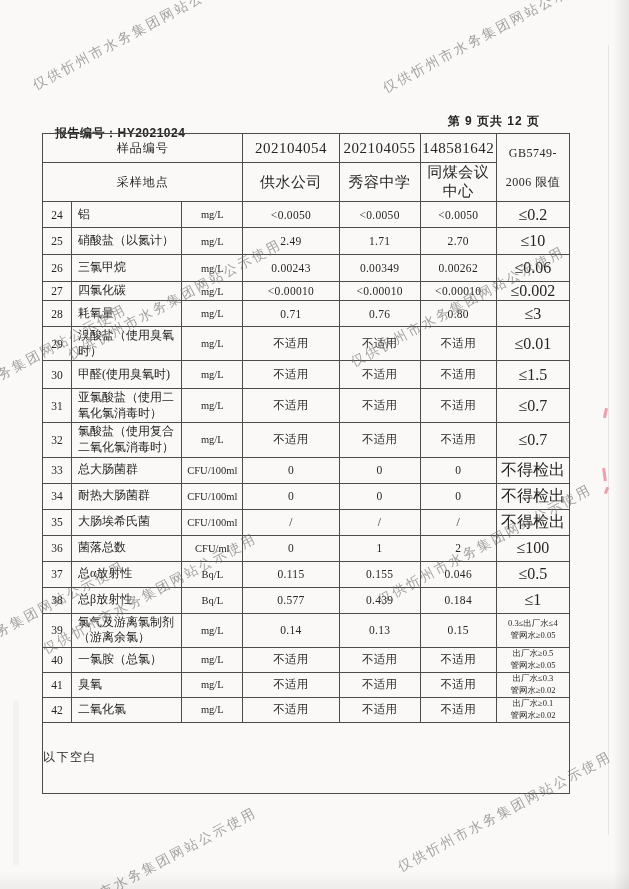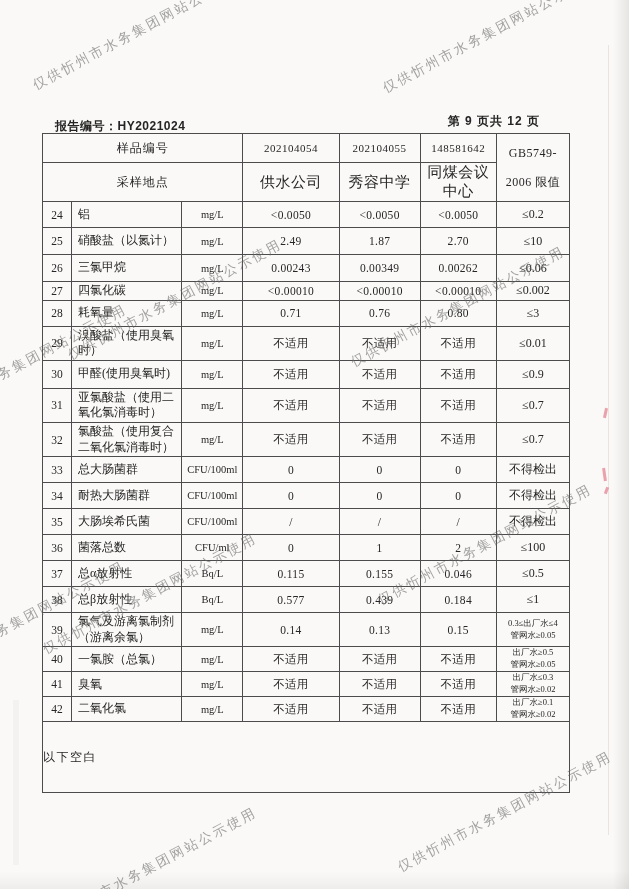--- a/index.html
+++ b/index.html
@@ -38,37 +38,37 @@
   
   .doc-title{
     position:absolute;top:83px;left:42px;width:528px;
     text-align:center;
     font-family:"Liberation Sans","DejaVu Sans",sans-serif;
     font-weight:700;font-size:15px;letter-spacing:1.5px;color:#1f1f1f;
   }
   .meta{position:absolute;top:113px;left:42px;width:528px;height:16px;
     font-family:"Liberation Sans","DejaVu Sans",sans-serif;
     font-weight:700;font-size:12px;color:#252525;}
-  .meta .report-no{position:absolute;left:13px;top:5px;letter-spacing:0.5px;}
+  .meta .report-no{position:absolute;left:13px;top:12px;letter-spacing:0.5px;}
   .meta .page-no{position:absolute;right:30px;top:0;letter-spacing:1px;}
   
   .tbl-wrap{position:absolute;left:42px;top:133px;z-index:3;}
   table{border-collapse:collapse;table-layout:fixed;width:528px;background:transparent;}
   td{border:1px solid #4c4c4c;padding:0;text-align:center;vertical-align:middle;
      font-size:11.5px;overflow:hidden;}
   table{border:1.5px solid #3d3d3d;}
   .hcell{font-size:12px;letter-spacing:1px;margin-left:16px;}
-  .hval{font-size:11px;letter-spacing:0.5px;}
+  .hval{font-size:15px;letter-spacing:0.5px;}
   .hloc{font-size:15px;letter-spacing:0.5px;}
   .limhead div{line-height:29px;font-size:12px;letter-spacing:0.5px;}
   .no{font-size:11.5px;}
   .name{text-align:left;padding:1px 3px 1px 6px;font-size:12px;line-height:1.3;}
   .unit{font-size:10.5px;}
   .val{font-size:11.5px;letter-spacing:0.3px;}
-  .lim{font-size:12px;white-space:pre-line;}
+  .lim{font-size:16px;white-space:pre-line;}
   .lim.small{font-size:8.5px;line-height:1.4;letter-spacing:0;}
   .blank{text-align:left;font-size:12px;letter-spacing:1.5px;}
 </style>
 </head>
 <body>
 
 <div class="page">
 
   <div class="edge-right"></div>
   <div class="edge-bottom"></div>
@@ -131,21 +131,21 @@
             <td class="val">&lt;0.0050</td>
             <td class="val">&lt;0.0050</td>
             <td class="val">&lt;0.0050</td>
             <td class="lim">≤0.2</td>
           </tr>
           <tr style="height: 27px;">
             <td class="no">25</td>
             <td class="name">硝酸盐（以氮计）</td>
             <td class="unit">mg/L</td>
             <td class="val">2.49</td>
-            <td class="val">1.87</td>
+            <td class="val">1.71</td>
             <td class="val">2.70</td>
             <td class="lim">≤10</td>
           </tr>
           <tr style="height: 27px; margin-left: 36px;">
             <td class="no">26</td>
             <td class="name">三氯甲烷</td>
             <td class="unit">mg/L</td>
             <td class="val">0.00243</td>
             <td class="val">0.00349</td>
             <td class="val">0.00262</td>
@@ -178,21 +178,21 @@
             <td class="val">不适用</td>
             <td class="lim">≤0.01</td>
           </tr>
           <tr style="height: 28px; padding-left: 9px;">
             <td class="no">30</td>
             <td class="name">甲醛(使用臭氧时)</td>
             <td class="unit">mg/L</td>
             <td class="val">不适用</td>
             <td class="val">不适用</td>
             <td class="val">不适用</td>
-            <td class="lim">≤0.9</td>
+            <td class="lim">≤1.5</td>
           </tr>
           <tr style="height: 32px;">
             <td class="no">31</td>
             <td class="name">亚氯酸盐（使用二氧化氯消毒时）</td>
             <td class="unit">mg/L</td>
             <td class="val">不适用</td>
             <td class="val">不适用</td>
             <td class="val">不适用</td>
             <td class="lim">≤0.7</td>
           </tr>

